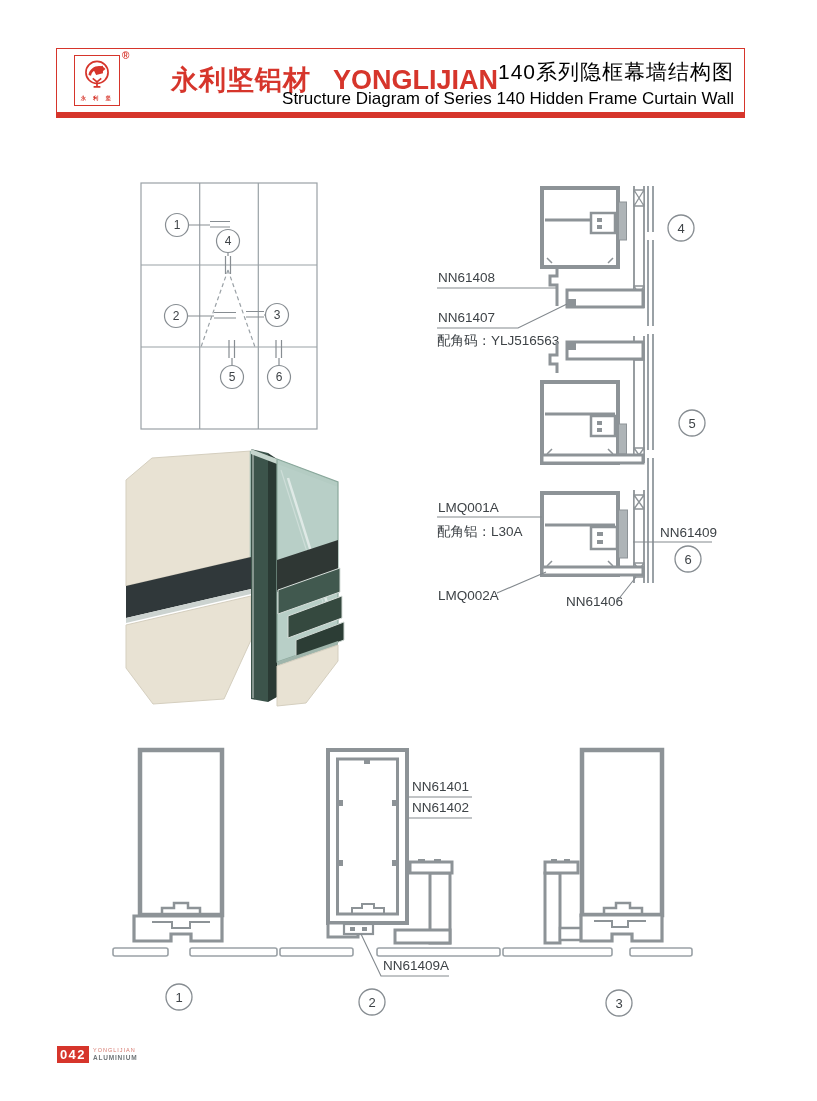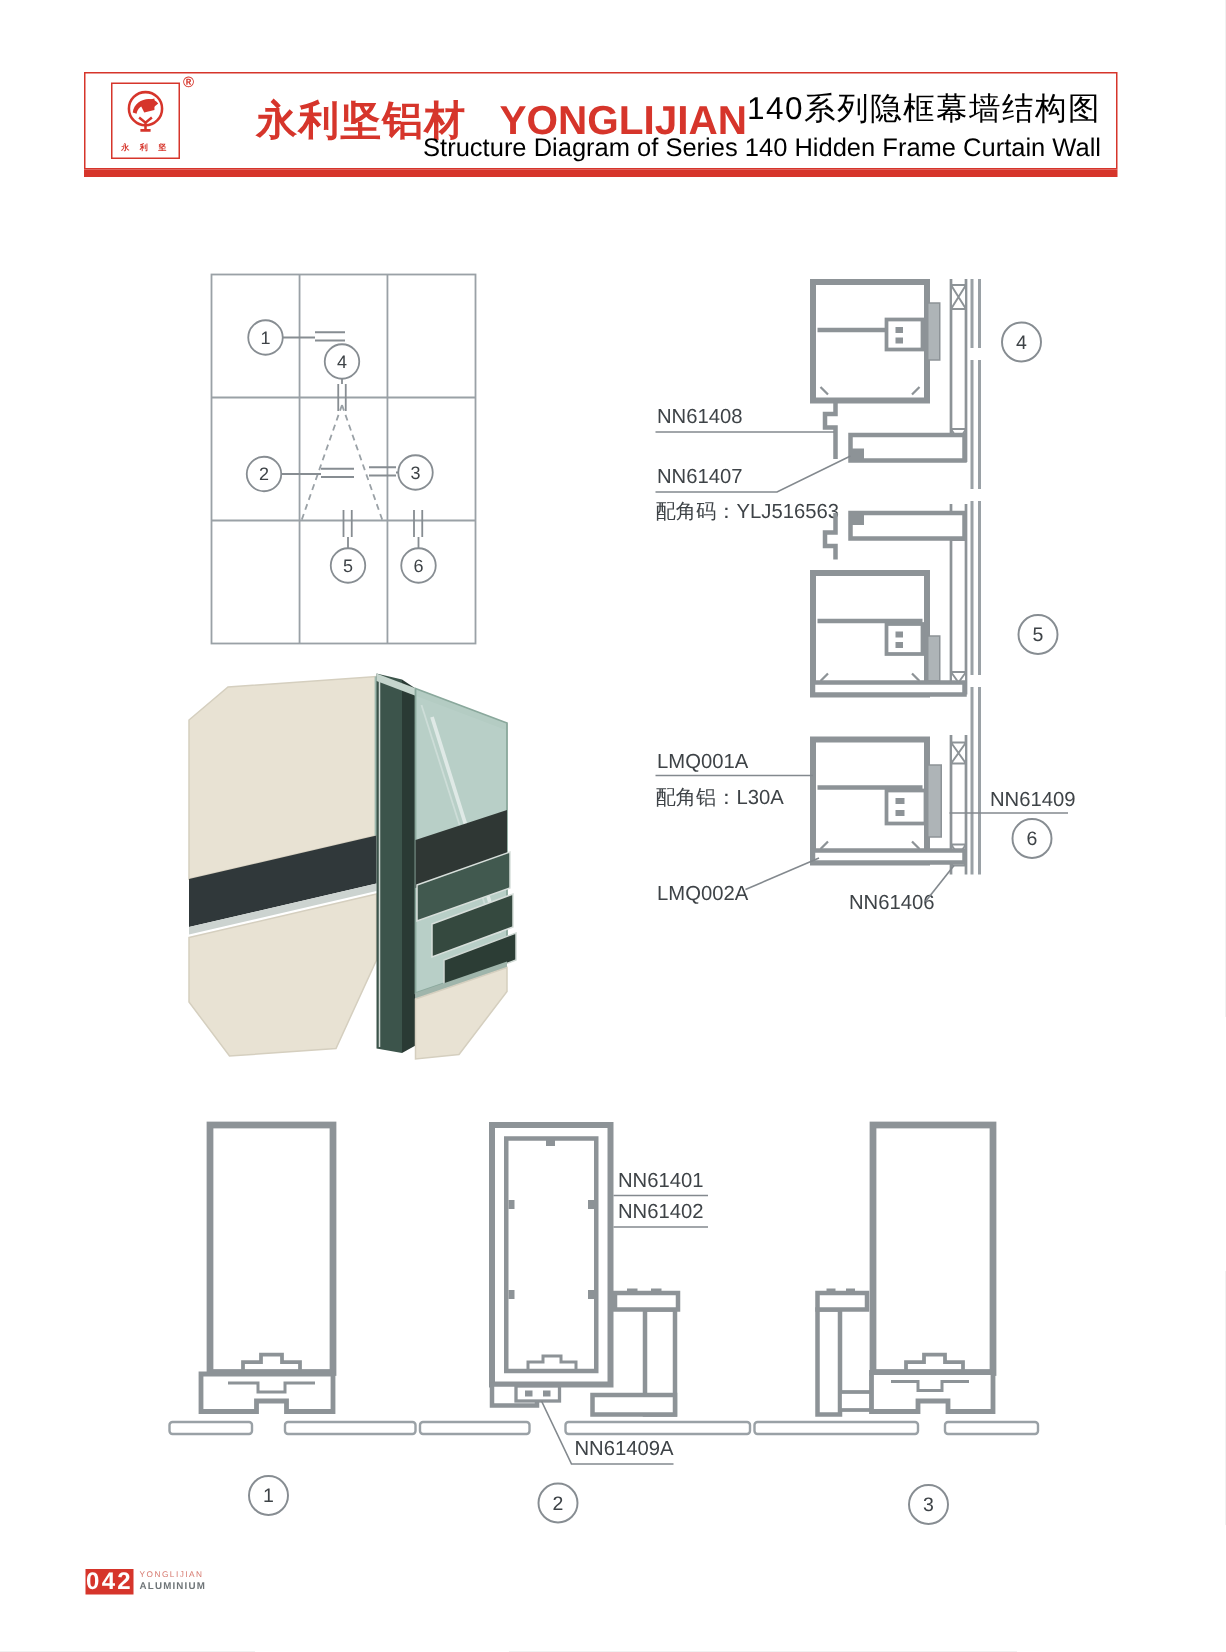--- a/index.html
+++ b/index.html
@@ -26,21 +26,21 @@
 
   
   .diagram-svg{position:absolute;left:0;top:0;width:817px;height:1101px;}
   .diagram-svg text{font-family:"Liberation Sans",sans-serif;}
   .lbl{font-size:13.5px;fill:#3e4347;}
   .mk{font-size:13px;fill:#3e4347;}
   .mk-s{font-size:12px;fill:#3e4347;}
 
   
   .footer{position:absolute;left:57px;top:1046px;display:flex;align-items:flex-start;}
-  .page-badge{width:32px;height:17px;background:#d6352b;color:#fff;font-size:16px;font-weight:bold;
+  .page-badge{width:32px;height:17px;background:#d6352b;color:#fff;font-size:13px;font-weight:bold;
               display:flex;align-items:center;justify-content:center;letter-spacing:1.5px;}
   .brand{margin-left:4px;line-height:1;}
   .brand .b1{font-size:5.5px;color:#d6796f;letter-spacing:1px;margin-top:2px;}
   .brand .b2{font-size:6.5px;color:#6f7578;font-weight:bold;letter-spacing:.8px;margin-top:1px;}
 </style>
 </head>
 <body>
 
 <div class="page">
 

